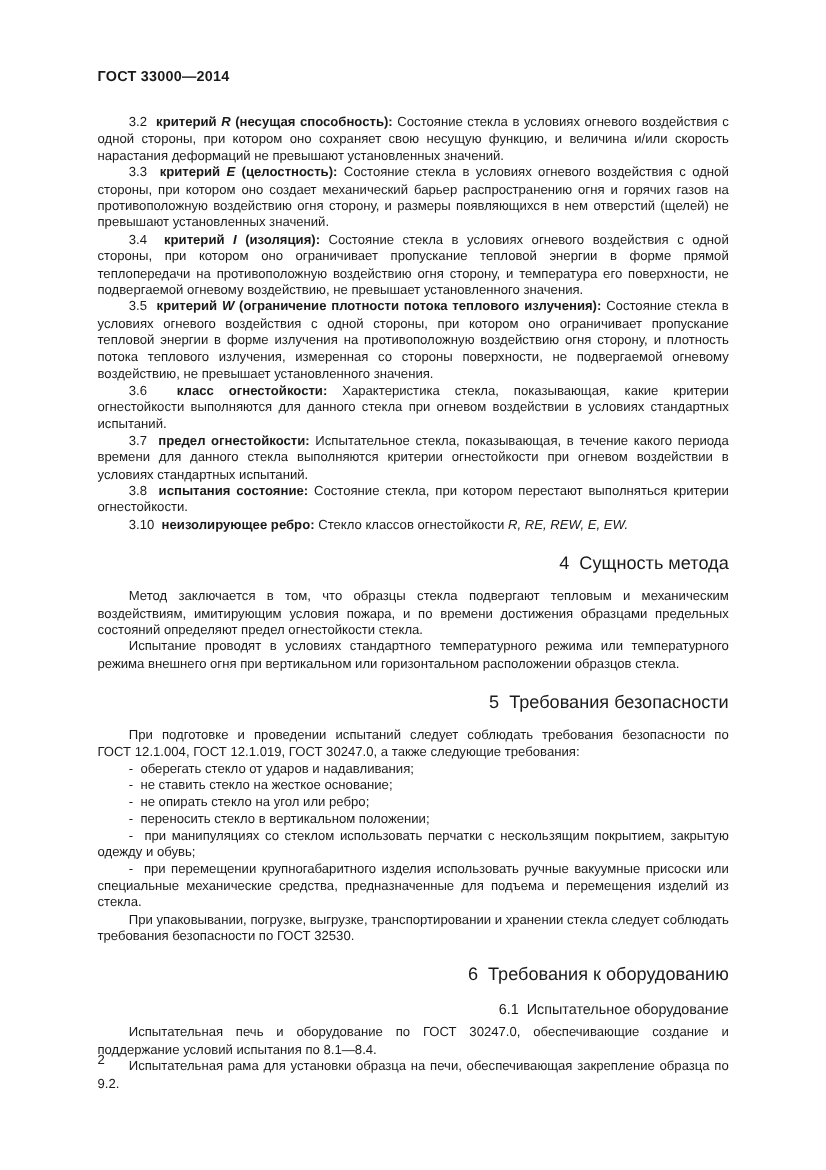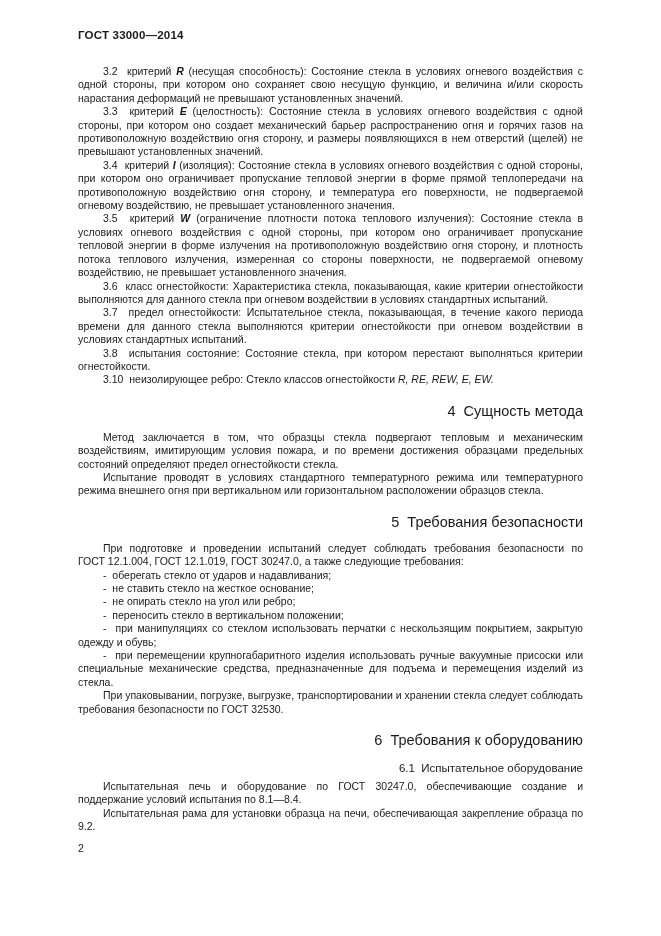--- a/index.html
+++ b/index.html
@@ -5,38 +5,38 @@
   html,body{margin:0;padding:0;}
   body{
     width:661px;height:936px;position:relative;
     background:#ffffff;
     font-family:"Liberation Sans",sans-serif;
     color:#1a1a1a;
   }
   .page{
     position:absolute;left:0;top:0;width:661px;height:936px;
     background:#ffffff;box-sizing:border-box;
-    padding:28px 78px 0 78px;
+    padding:55px 78px 0 78px;
   }
   .doc-header{
     font-weight:bold;font-size:11.5px;line-height:14px;
     margin:0 0 23px 0;letter-spacing:0.2px;
   }
   .body-text{font-size:10.5px;line-height:13.4px;text-align:justify;}
   .body-text p{margin:0;text-indent:25px;}
   h2.heading{
     font-size:14.5px;line-height:18px;font-weight:bold;
     margin:15px 0 11px 0;padding-left:25px;text-align:right;
   }
   h3.subheading{
     font-size:11.5px;line-height:14px;font-weight:bold;
     margin:12px 0 5px 0;padding-left:25px;text-align:right;
   }
   .run-normal{font-weight:normal;font-style:normal;}
-  .run-bold{font-weight:normal;}
+  .run-bold{font-weight:bold;}
   .run-italic{font-style:italic;}
   .run-bolditalic{font-weight:bold;font-style:italic;}
   .page-number{
     position:absolute;left:78px;top:842px;
     font-size:10.5px;line-height:13px;
   }
 </style>
 </head>
 <body style="color: rgb(26, 26, 26); background: rgb(255, 255, 255);">
 

